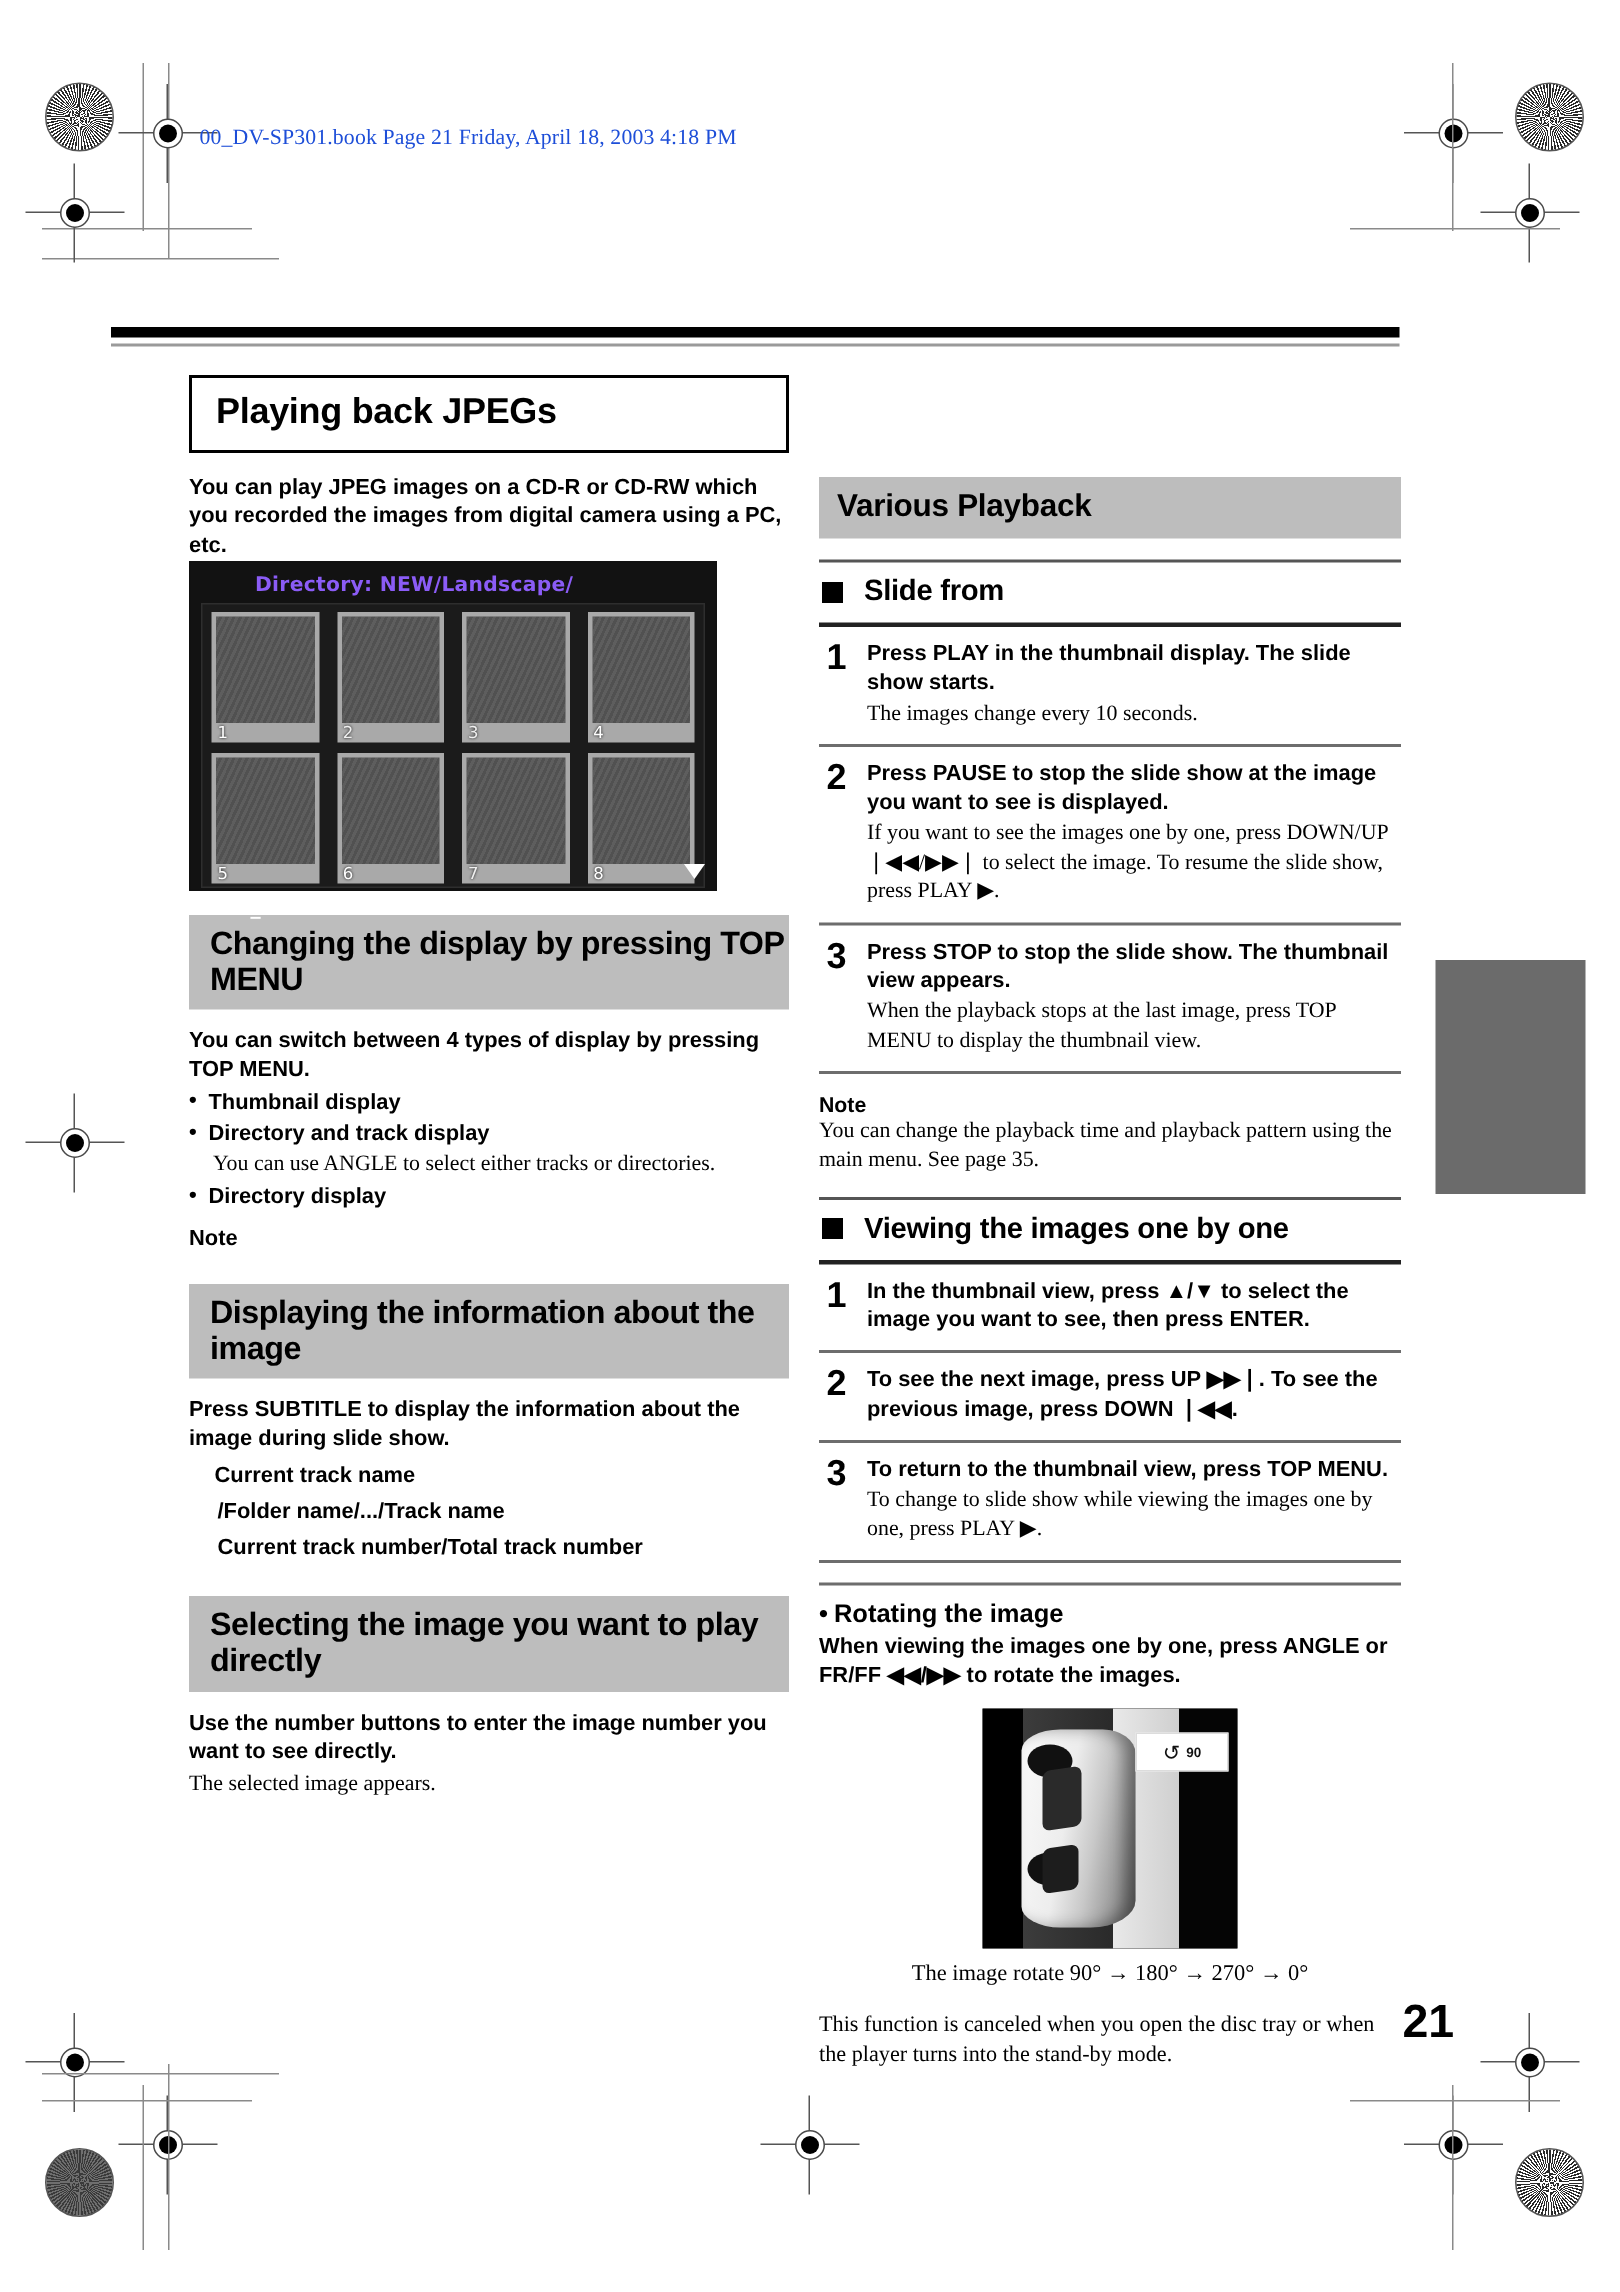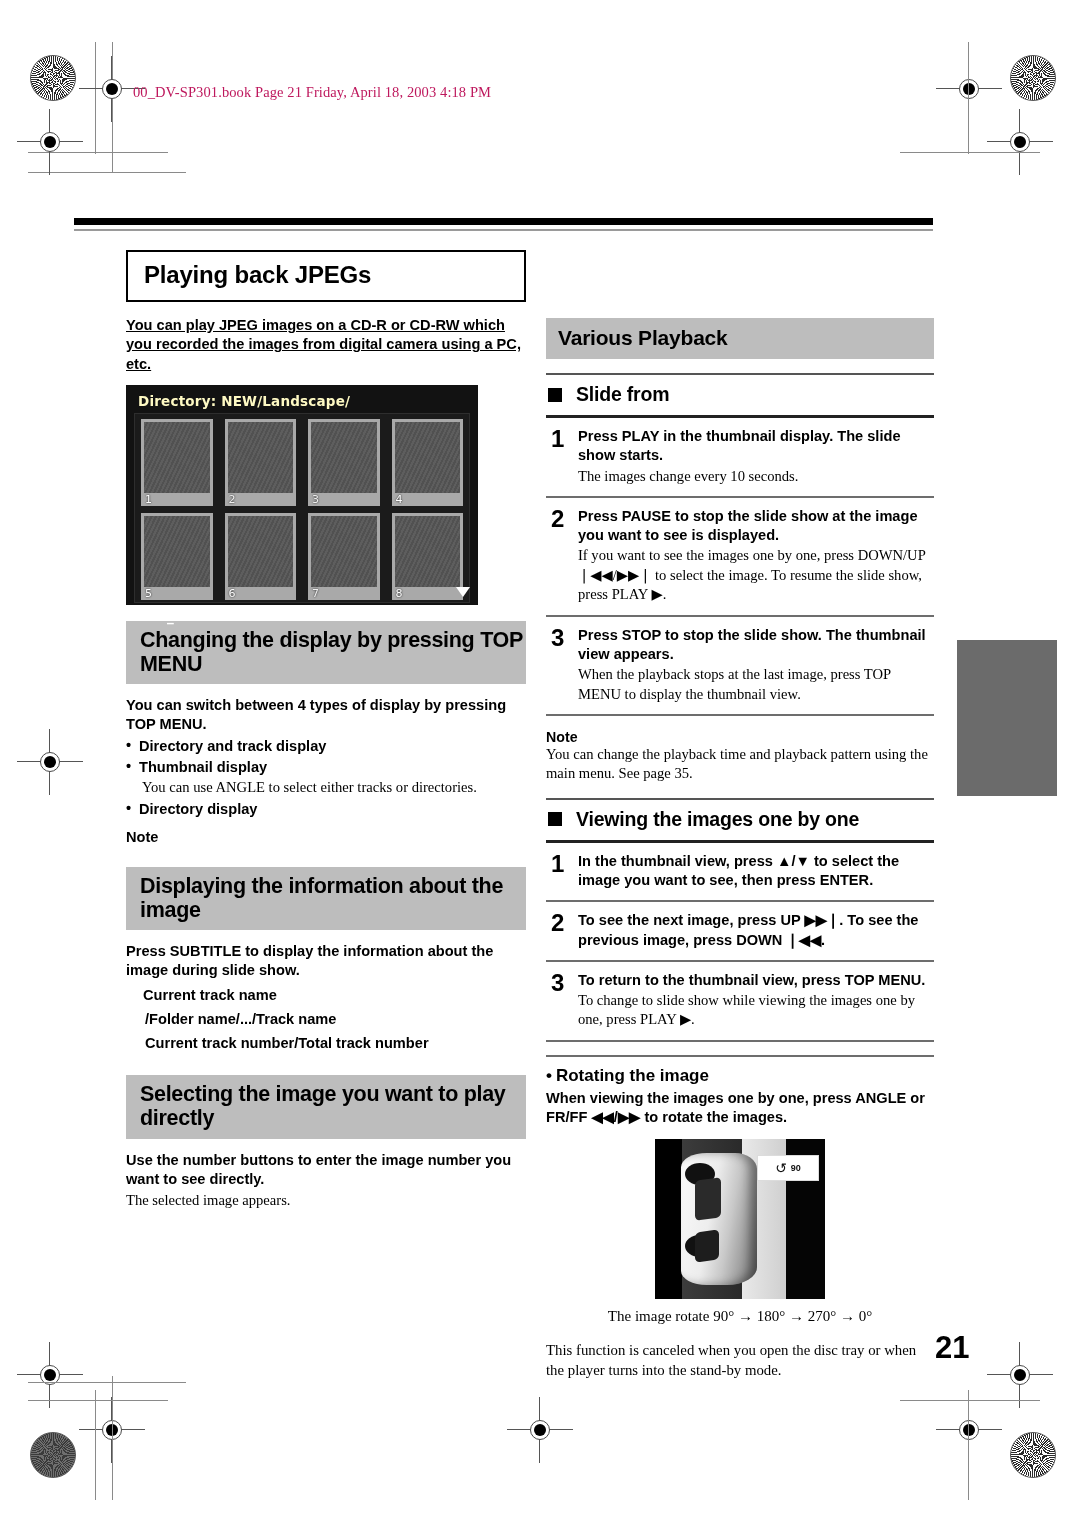--- a/index.html
+++ b/index.html
@@ -17,21 +17,21 @@
      background:
        repeating-conic-gradient(#2a2a2a 0deg 3deg,#ffffff 3deg 6deg);
      border:1px solid #555;box-sizing:border-box;}
   .rosette.dark{background:
        repeating-conic-gradient(#3a3a3a 0deg 3deg,#6f6f6f 3deg 6deg);}
 
   .cropline{position:absolute;background:#8a8a8a;}
 
   
   .pg-header{position:absolute;left:133px;top:84px;font-family:"Liberation Serif",serif;
-     font-size:14.5px;color:#be185d;letter-spacing:.1px;white-space:nowrap;}
+     font-size:14.5px;color:#1d4ed8;letter-spacing:.1px;white-space:nowrap;}
 
   
   .rule-thick{position:absolute;left:74px;top:218px;width:859px;height:7px;background:#000;}
   .rule-thin{position:absolute;left:74px;top:229px;width:859px;height:2px;background:#9a9a9a;}
 
   
   .col-left{position:absolute;left:126px;top:250px;width:400px;}
   .col-right{position:absolute;left:546px;top:318px;width:388px;}
 
   
@@ -56,22 +56,22 @@
   ul.bul li.ser-li{font-family:"Liberation Serif",serif;font-weight:normal;
      padding-left:13px;font-size:14.6px;}
 
   .note-h{font-size:14.6px;font-weight:bold;margin-top:9px;}
 
   .indent{margin-left:19px;}
 
   
   .tv{position:relative;width:352px;height:220px;background:#121212;
       border:1px solid #111;box-sizing:border-box;padding:6px 7px;}
-  .tv .dir{color:#fef9c3;font-size:13.5px;font-weight:bold;letter-spacing:.2px;
-      font-family:"DejaVu Sans",sans-serif;padding:1px 0 4px 4px;}
+  .tv .dir{color:#8b5cf6;font-size:13.5px;font-weight:bold;letter-spacing:.2px;
+      font-family:"DejaVu Sans",sans-serif;padding:1px 0 4px 4px;margin-left:32px;}
   .tv .grid-wrap{position:relative;background:#1b1b1b;padding:5px 6px 2px 6px;
       border:1px solid #2e2e2e;box-sizing:border-box;}
   .tv .grid{display:grid;grid-template-columns:repeat(4,1fr);
       gap:7px 12px;}
   .thumb{position:relative;background:#a9a9a9;padding:3px 3px 0 3px;box-sizing:border-box;}
   .thumb .pic{height:71px;position:relative;overflow:hidden;background:#555;}
   .thumb .num{font-size:11px;color:#fff;font-family:"DejaVu Sans",sans-serif;
       line-height:13px;padding-left:1px;text-shadow:0 0 2px #000;}
   .thumb.light .num{color:#f0f0f0;}
   .tv .arrow{position:absolute;right:-1px;bottom:5px;width:0;height:0;
@@ -244,21 +244,21 @@
 <div class="rule-thin"></div>
 
 <div class="sidetab"></div>
 
 <div class="col-left">
 
   <div class="title-box">
     <div class="t">Playing back JPEGs</div>
   </div>
 
-  <div class="b" style="margin-bottom:11px;text-decoration:underline;">You can play JPEG images on a CD-R or CD-RW which you recorded the images from digital camera using a PC, etc.</div>
+  <div class="b" style="margin-bottom:0;">You can play JPEG images on a CD-R or CD-RW which you recorded the images from digital camera using a PC, etc.</div>
 
   <div class="tv">
     <div class="dir">Directory: NEW/Landscape/</div>
     <div class="grid-wrap">
       <div class="grid">
         <div class="thumb">
             <div class="pic p1"></div>
             <div class="num">1</div>
           </div>
         <div class="thumb light">
@@ -293,22 +293,22 @@
       <div class="arrow"></div>
     </div>
     <div class="fname">001_1024</div>
   </div>
 
   <div class="gray-head" style="margin-top:16px;">
     <div class="t">Changing the display by pressing TOP MENU</div>
   </div>
   <div class="b">You can switch between 4 types of display by pressing TOP MENU.</div>
   <ul class="bul">
+    <li><span>Thumbnail display</span></li>
     <li><span>Directory and track display</span></li>
-    <li><span>Thumbnail display</span></li>
   </ul>
   <div class="ser" style="margin-left:16px;">
     <span>You can use ANGLE to select either tracks or directories.</span>
   </div>
   <ul class="bul">
     <li><span>Directory display</span></li>
   </ul>
 
   <div class="note-h">Note</div>
 

